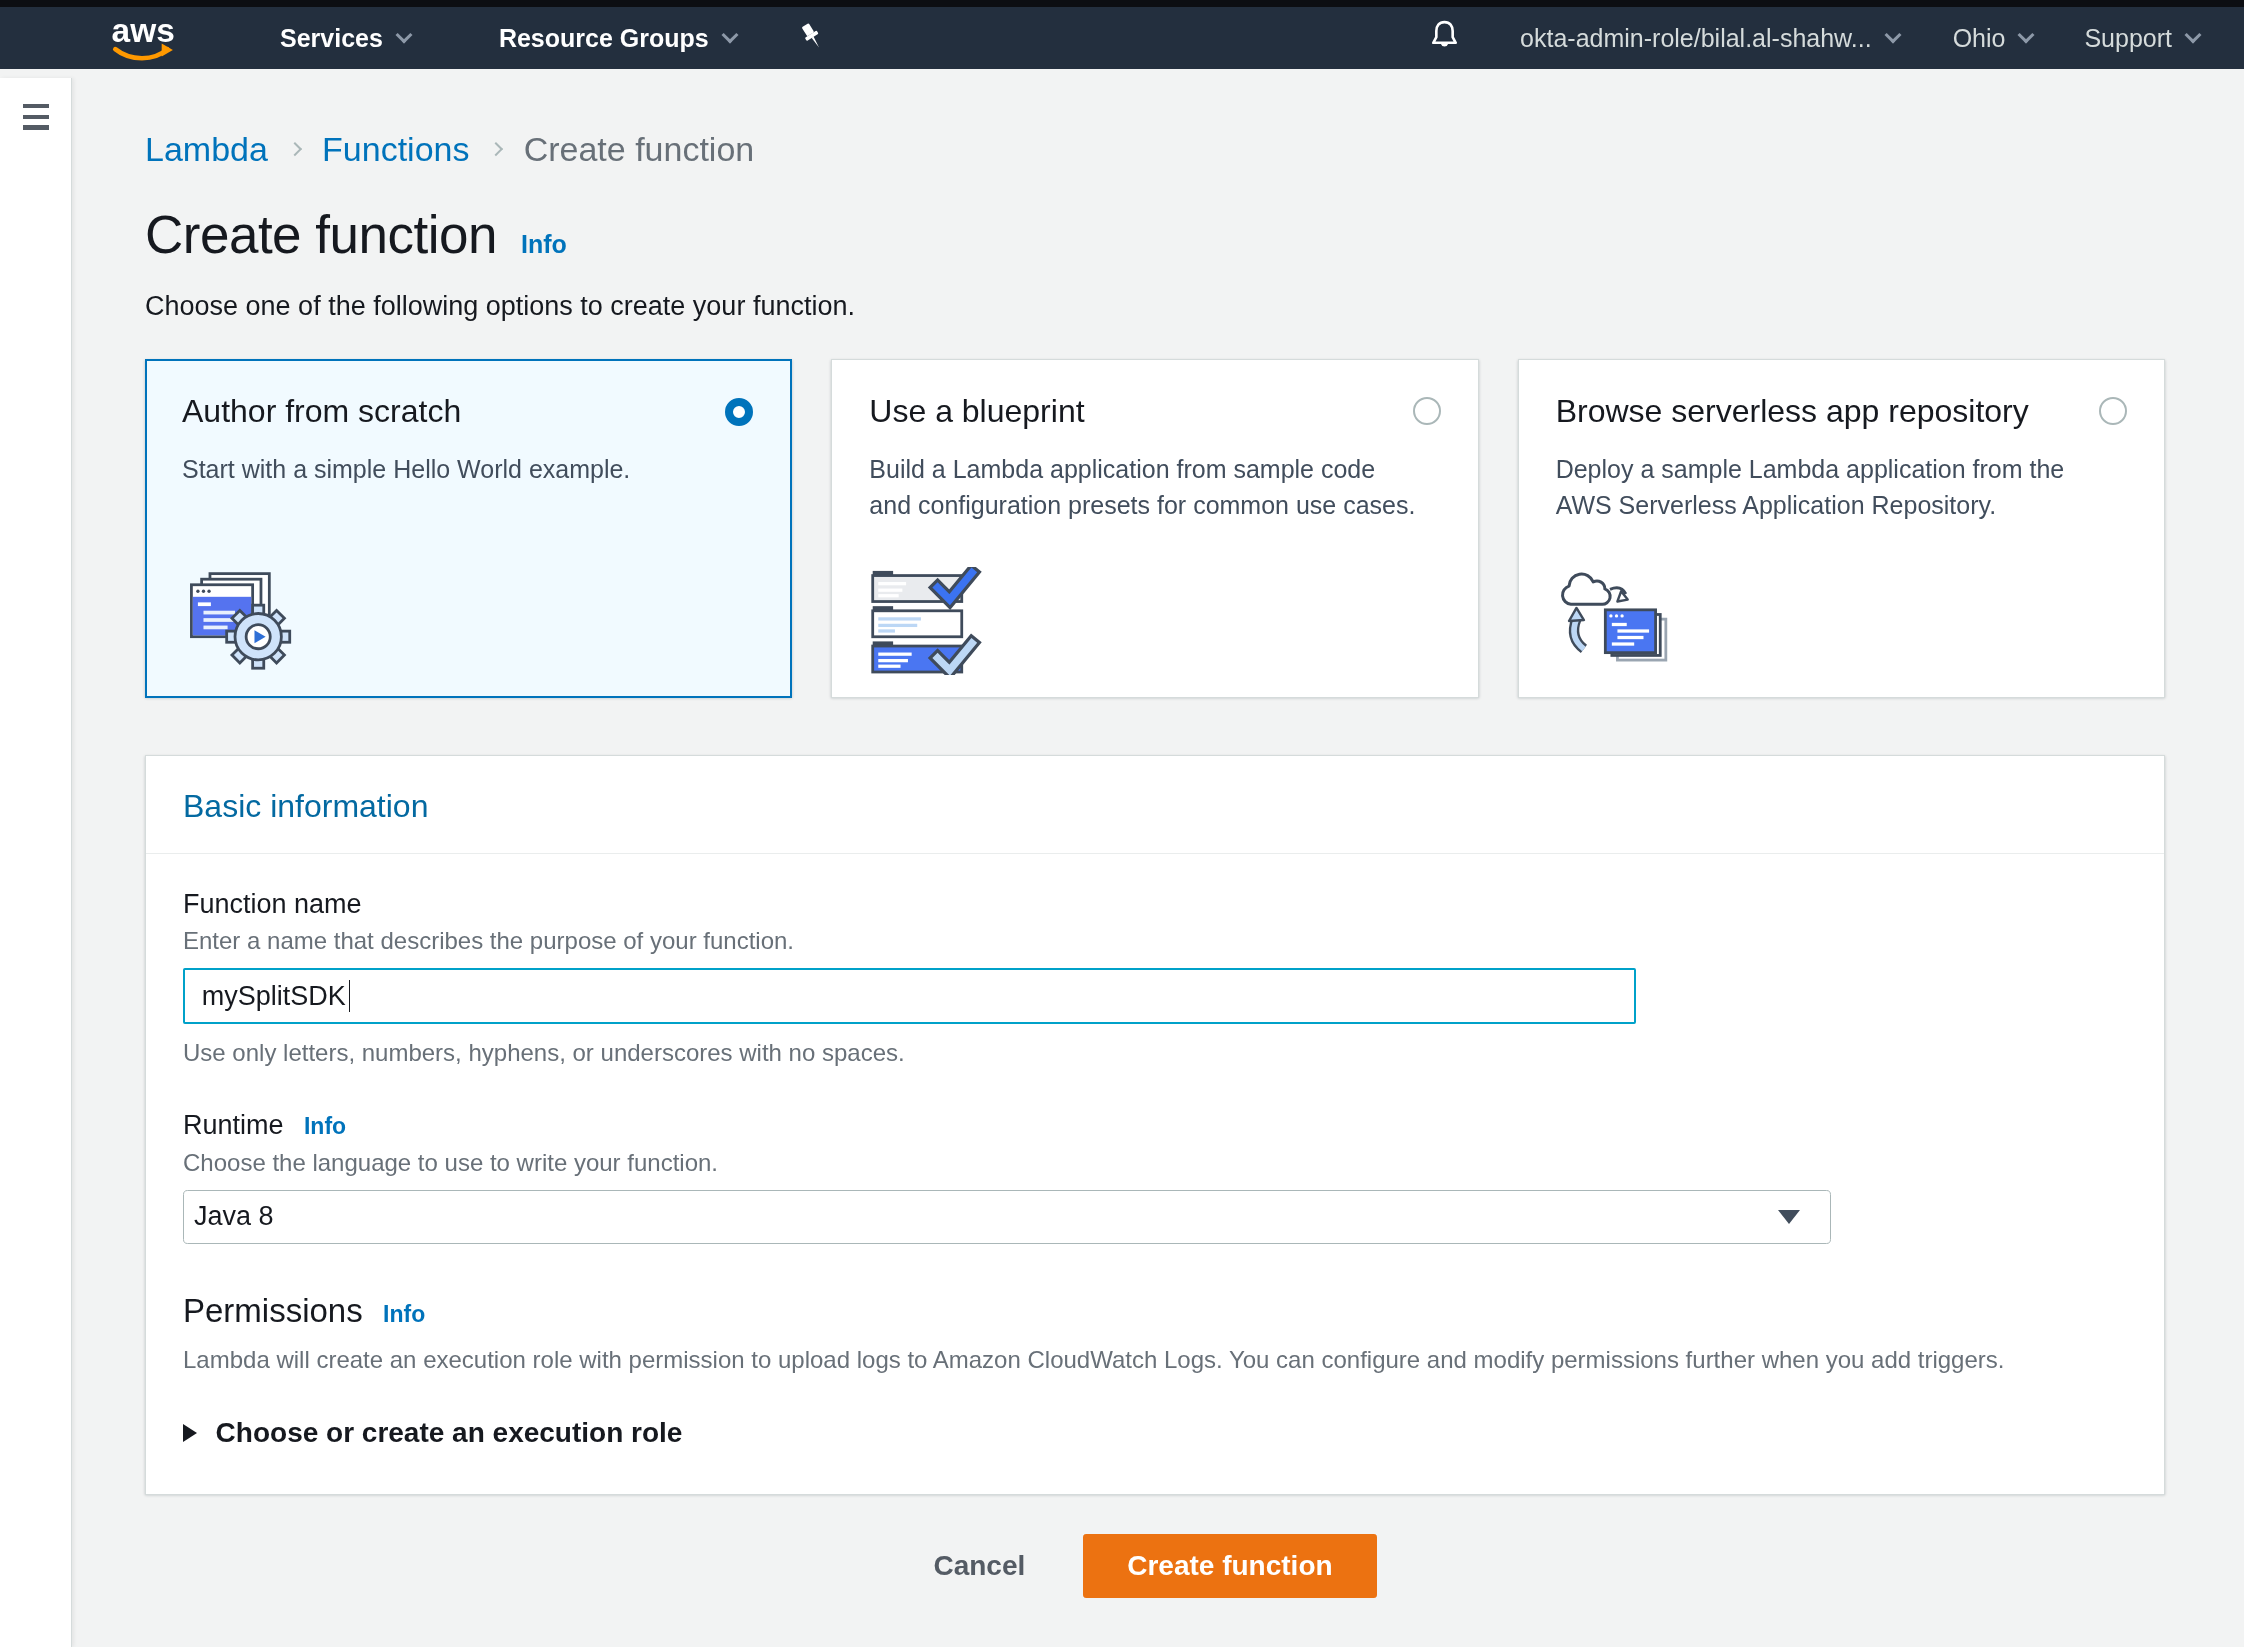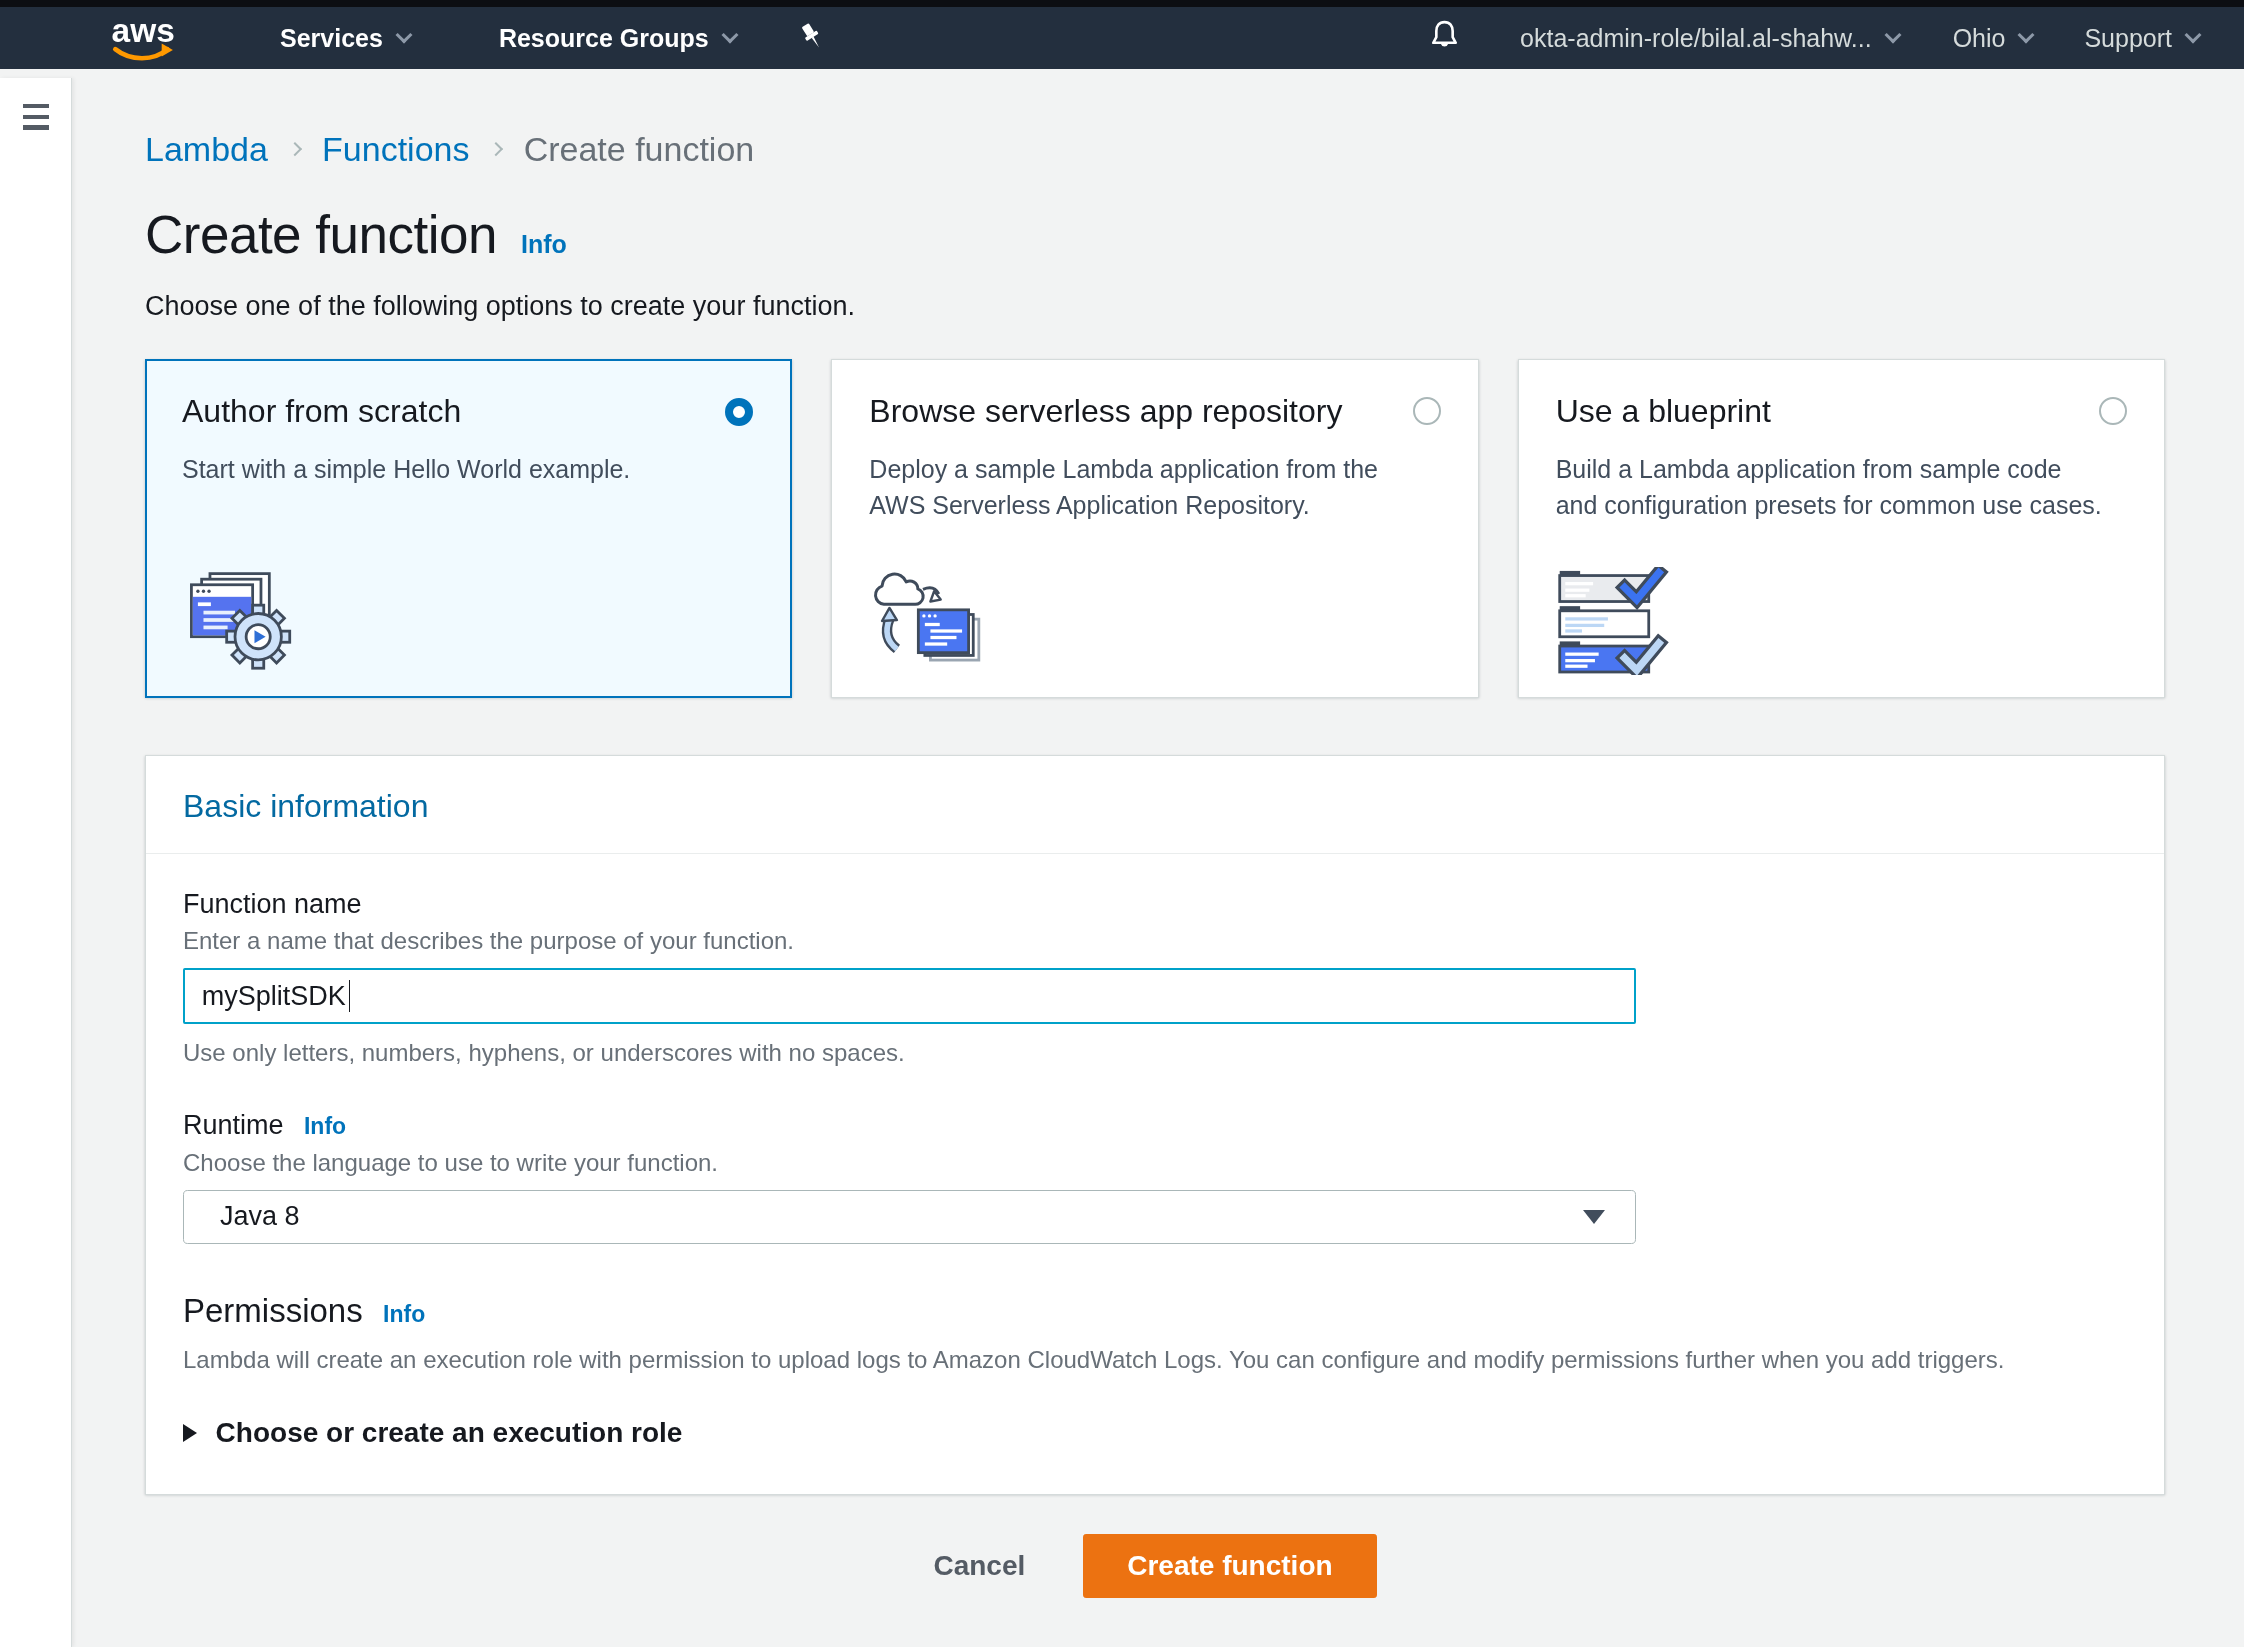--- a/index.html
+++ b/index.html
@@ -61,21 +61,21 @@
 
   .label-row { display:flex; align-items:baseline; gap:20.4px; }
   .field-label { font-size:27px; color:#16191f; }
   .inline-info { font-size:23px; font-weight:700; color:#0073bb; cursor:pointer; }
   .field-help { margin-top:7.4px; font-size:24px; color:#687078; }
   .text-input { margin-top:13px; width:1453px; height:56px; border:2.8px solid #00a1c9; border-radius:1.9px; background:#fff; display:flex; align-items:center; padding-left:16.7px; font-size:27px; color:#16191f; cursor:text; }
   .cursor-bar { width:1.9px; height:32px; background:#16191f; margin-left:2.8px; }
   .field-constraint { margin-top:15px; font-size:24px; color:#687078; }
 
   .runtime-block { margin-top:43px; }
-  .select { margin-top:13px; width:1453px; height:54px; border:0.9px solid #aab7b8; border-radius:4.6px; background:#fff; display:flex; align-items:center; padding:0 56px 0 36px; font-size:27px; color:#16191f; position:relative; cursor:pointer; }
+  .select { margin-top:13px; width:1648px; height:54px; border:0.9px solid #aab7b8; border-radius:4.6px; background:#fff; display:flex; align-items:center; padding:0 56px 0 10px; font-size:27px; color:#16191f; position:relative; cursor:pointer; }
   .select-caret { position:absolute; right:30px; top:19.5px; width:0; height:0; border-left:11px solid transparent; border-right:11px solid transparent; border-top:14px solid #414d5c; }
 
   .permissions-block { margin-top:48px; }
   .permissions-title { font-size:33px; color:#16191f; }
   .perm-desc { margin-top:16.7px; font-size:24px; color:#687078; }
 
   .expander { margin-top:43px; display:flex; align-items:center; gap:18.6px; cursor:pointer; }
   .expander-triangle { width:0; height:0; border-left:14px solid #16191f; border-top:9.3px solid transparent; border-bottom:9.3px solid transparent; }
   .expander-label { font-size:28px; font-weight:700; color:#16191f; }
 
@@ -193,44 +193,20 @@
             <rect x="-6" y="-6" width="12" height="12" transform="rotate(315) translate(0,-28)"></rect>
           </g>
           <circle cx="0" cy="0" r="25" fill="#cfe3fa" stroke="#3f4b5b" stroke-width="3"></circle>
           <circle cx="0" cy="0" r="13" fill="#ffffff" stroke="#3f4b5b" stroke-width="3"></circle>
           <path d="M-4 -7 L8 0 L-4 7 Z" fill="#2f6fd6"></path>
         </g>
       </svg>
     </div>
 
     <div class="card">
-      <div class="card-title">Browse serverless app repository</div>
-      <span class="radio"></span>
-      <div class="card-desc">Deploy a sample Lambda application from the AWS Serverless Application Repository.</div>
-      <svg class="card-icon" width="121" height="108" viewBox="0 0 130 116">
-        <path d="M16 40 a10 10 0 0 1 -2 -19.5 A13.5 13.5 0 0 1 40 16 a8.5 8.5 0 0 1 12.5 7.5 A8.5 8.5 0 0 1 49 40 Z" fill="#ffffff" stroke="#3f4b5b" stroke-width="3.2" stroke-linejoin="round"></path>
-        <path d="M58 24 q12 -5 17 5" fill="none" stroke="#3f4b5b" stroke-width="3.2"></path>
-        <path d="M70 26 l7 9 l-11 2 z" fill="#ffffff" stroke="#3f4b5b" stroke-width="2.6" stroke-linejoin="round"></path>
-        <path d="M30 88 q-16 -12 -8 -32" fill="none" stroke="#3f4b5b" stroke-width="11"></path>
-        <path d="M30 88 q-16 -12 -8 -32" fill="none" stroke="#bcd7f5" stroke-width="6"></path>
-        <path d="M14 58 l8 -14 l8 13 z" fill="#bcd7f5" stroke="#3f4b5b" stroke-width="2.6" stroke-linejoin="round"></path>
-        <rect x="66" y="56" width="52" height="44" fill="#ffffff" stroke="#9aa5b1" stroke-width="3"></rect>
-        <rect x="60" y="51" width="52" height="44" fill="#ffffff" stroke="#3f4b5b" stroke-width="3"></rect>
-        <rect x="53" y="46" width="54" height="46" fill="#4a76f2" stroke="#3f4b5b" stroke-width="3"></rect>
-        <circle cx="59" cy="52.5" r="1.8" fill="#ffffff"></circle>
-        <circle cx="65" cy="52.5" r="1.8" fill="#ffffff"></circle>
-        <circle cx="71" cy="52.5" r="1.8" fill="#ffffff"></circle>
-        <rect x="60" y="60" width="16" height="3.5" fill="#ffffff"></rect>
-        <rect x="66" y="67" width="34" height="3.5" fill="#ffffff"></rect>
-        <rect x="66" y="74" width="28" height="3.5" fill="#ffffff"></rect>
-        <rect x="60" y="81" width="24" height="3.5" fill="#ffffff"></rect>
-      </svg>
-    </div>
-
-    <div class="card">
       <div class="card-title">Use a blueprint</div>
       <span class="radio"></span>
       <div class="card-desc">Build a Lambda application from sample code and configuration presets for common use cases.</div>
       <svg class="card-icon" width="115" height="108" viewBox="0 0 124 116">
         <rect x="4" y="4" width="22" height="7" fill="#3f4b5b"></rect>
         <rect x="4" y="9" width="96" height="28" fill="#e9ebee" stroke="#3f4b5b" stroke-width="3"></rect>
         <rect x="10" y="16" width="30" height="3.5" fill="#ffffff"></rect>
         <rect x="10" y="23" width="26" height="3.5" fill="#ffffff"></rect>
         <rect x="10" y="29" width="22" height="3.5" fill="#ffffff"></rect>
         <path d="M74 22 L87 35 L111 6" fill="none" stroke="#3f4b5b" stroke-width="15" stroke-linecap="square"></path>
@@ -243,20 +219,44 @@
         <rect x="4" y="80" width="22" height="7" fill="#3f4b5b"></rect>
         <rect x="4" y="85" width="96" height="28" fill="#4a76f2" stroke="#3f4b5b" stroke-width="3"></rect>
         <rect x="10" y="92" width="36" height="3.5" fill="#ffffff"></rect>
         <rect x="10" y="99" width="32" height="3.5" fill="#ffffff"></rect>
         <rect x="10" y="105" width="24" height="3.5" fill="#ffffff"></rect>
         <path d="M74 98 L87 111 L111 82" fill="none" stroke="#3f4b5b" stroke-width="15" stroke-linecap="square"></path>
         <path d="M74 98 L87 111 L111 82" fill="none" stroke="#bcd7f5" stroke-width="8" stroke-linecap="square"></path>
       </svg>
     </div>
 
+    <div class="card">
+      <div class="card-title">Browse serverless app repository</div>
+      <span class="radio"></span>
+      <div class="card-desc">Deploy a sample Lambda application from the AWS Serverless Application Repository.</div>
+      <svg class="card-icon" width="121" height="108" viewBox="0 0 130 116">
+        <path d="M16 40 a10 10 0 0 1 -2 -19.5 A13.5 13.5 0 0 1 40 16 a8.5 8.5 0 0 1 12.5 7.5 A8.5 8.5 0 0 1 49 40 Z" fill="#ffffff" stroke="#3f4b5b" stroke-width="3.2" stroke-linejoin="round"></path>
+        <path d="M58 24 q12 -5 17 5" fill="none" stroke="#3f4b5b" stroke-width="3.2"></path>
+        <path d="M70 26 l7 9 l-11 2 z" fill="#ffffff" stroke="#3f4b5b" stroke-width="2.6" stroke-linejoin="round"></path>
+        <path d="M30 88 q-16 -12 -8 -32" fill="none" stroke="#3f4b5b" stroke-width="11"></path>
+        <path d="M30 88 q-16 -12 -8 -32" fill="none" stroke="#bcd7f5" stroke-width="6"></path>
+        <path d="M14 58 l8 -14 l8 13 z" fill="#bcd7f5" stroke="#3f4b5b" stroke-width="2.6" stroke-linejoin="round"></path>
+        <rect x="66" y="56" width="52" height="44" fill="#ffffff" stroke="#9aa5b1" stroke-width="3"></rect>
+        <rect x="60" y="51" width="52" height="44" fill="#ffffff" stroke="#3f4b5b" stroke-width="3"></rect>
+        <rect x="53" y="46" width="54" height="46" fill="#4a76f2" stroke="#3f4b5b" stroke-width="3"></rect>
+        <circle cx="59" cy="52.5" r="1.8" fill="#ffffff"></circle>
+        <circle cx="65" cy="52.5" r="1.8" fill="#ffffff"></circle>
+        <circle cx="71" cy="52.5" r="1.8" fill="#ffffff"></circle>
+        <rect x="60" y="60" width="16" height="3.5" fill="#ffffff"></rect>
+        <rect x="66" y="67" width="34" height="3.5" fill="#ffffff"></rect>
+        <rect x="66" y="74" width="28" height="3.5" fill="#ffffff"></rect>
+        <rect x="60" y="81" width="24" height="3.5" fill="#ffffff"></rect>
+      </svg>
+    </div>
+
   </div>
 
   <div class="panel">
     <div class="panel-header">
       <div class="panel-title">Basic information</div>
     </div>
     <div class="panel-body">
 
       <div>
         <div class="field-label">Function name</div>

